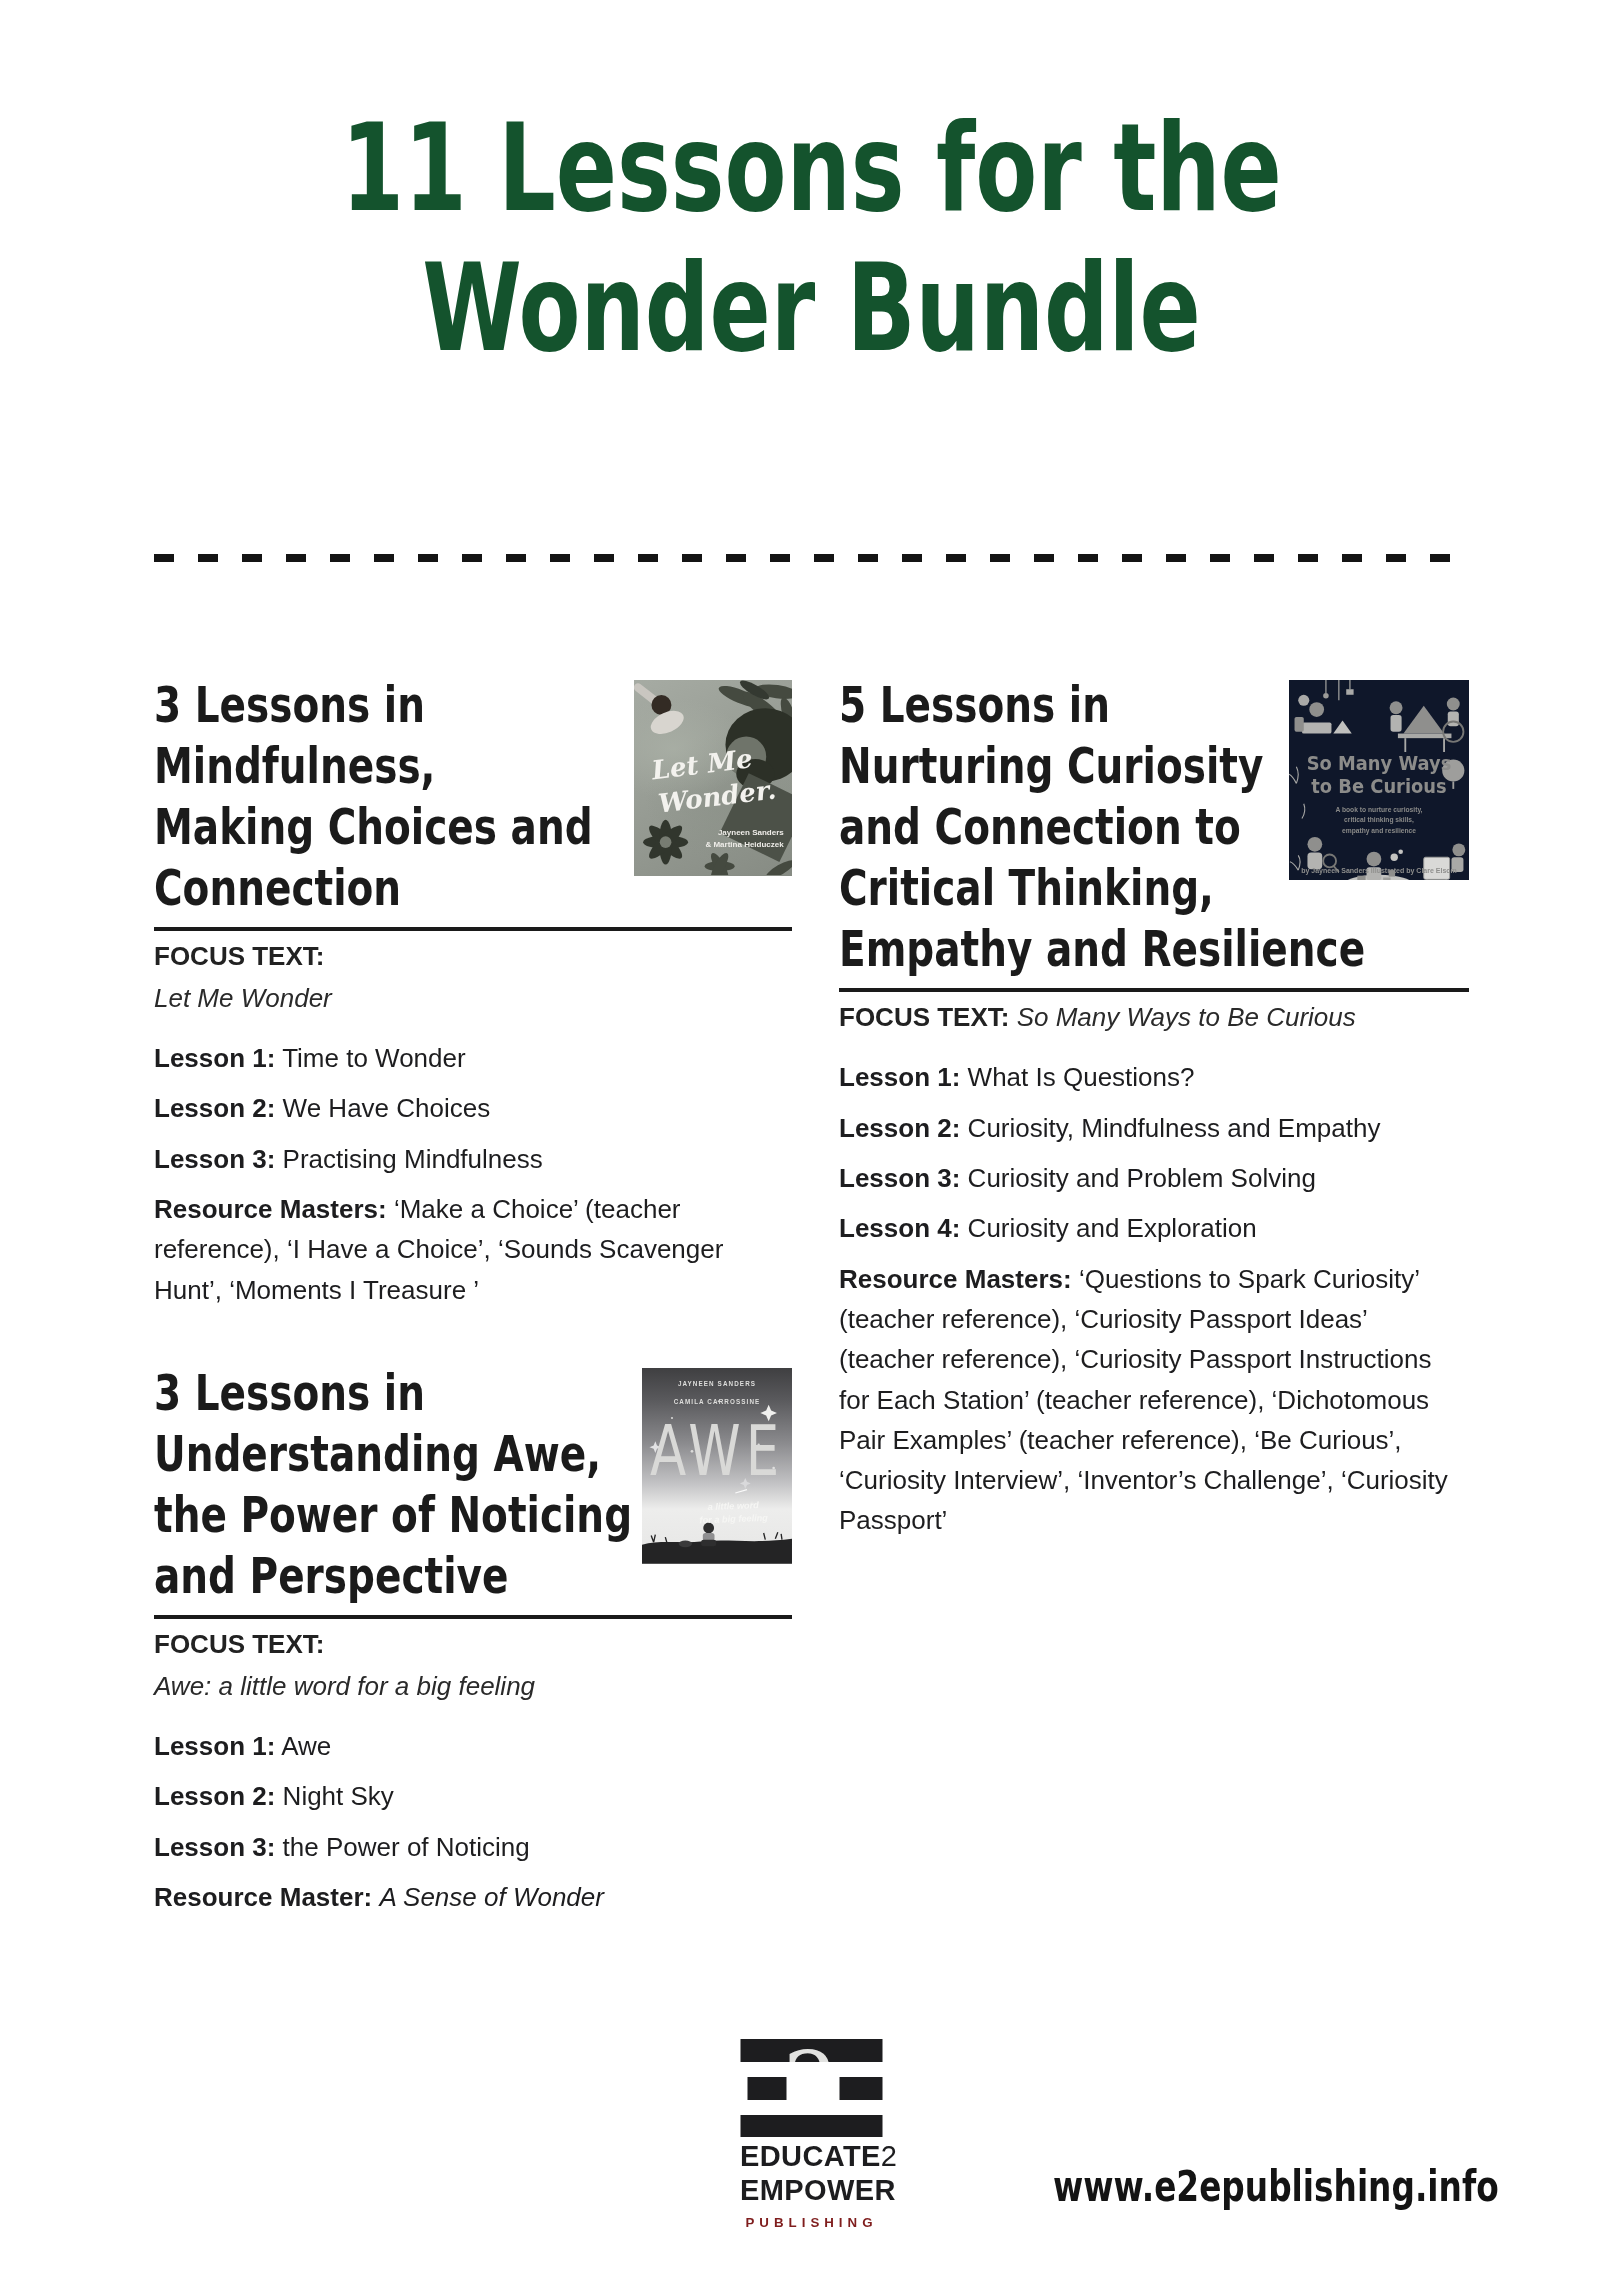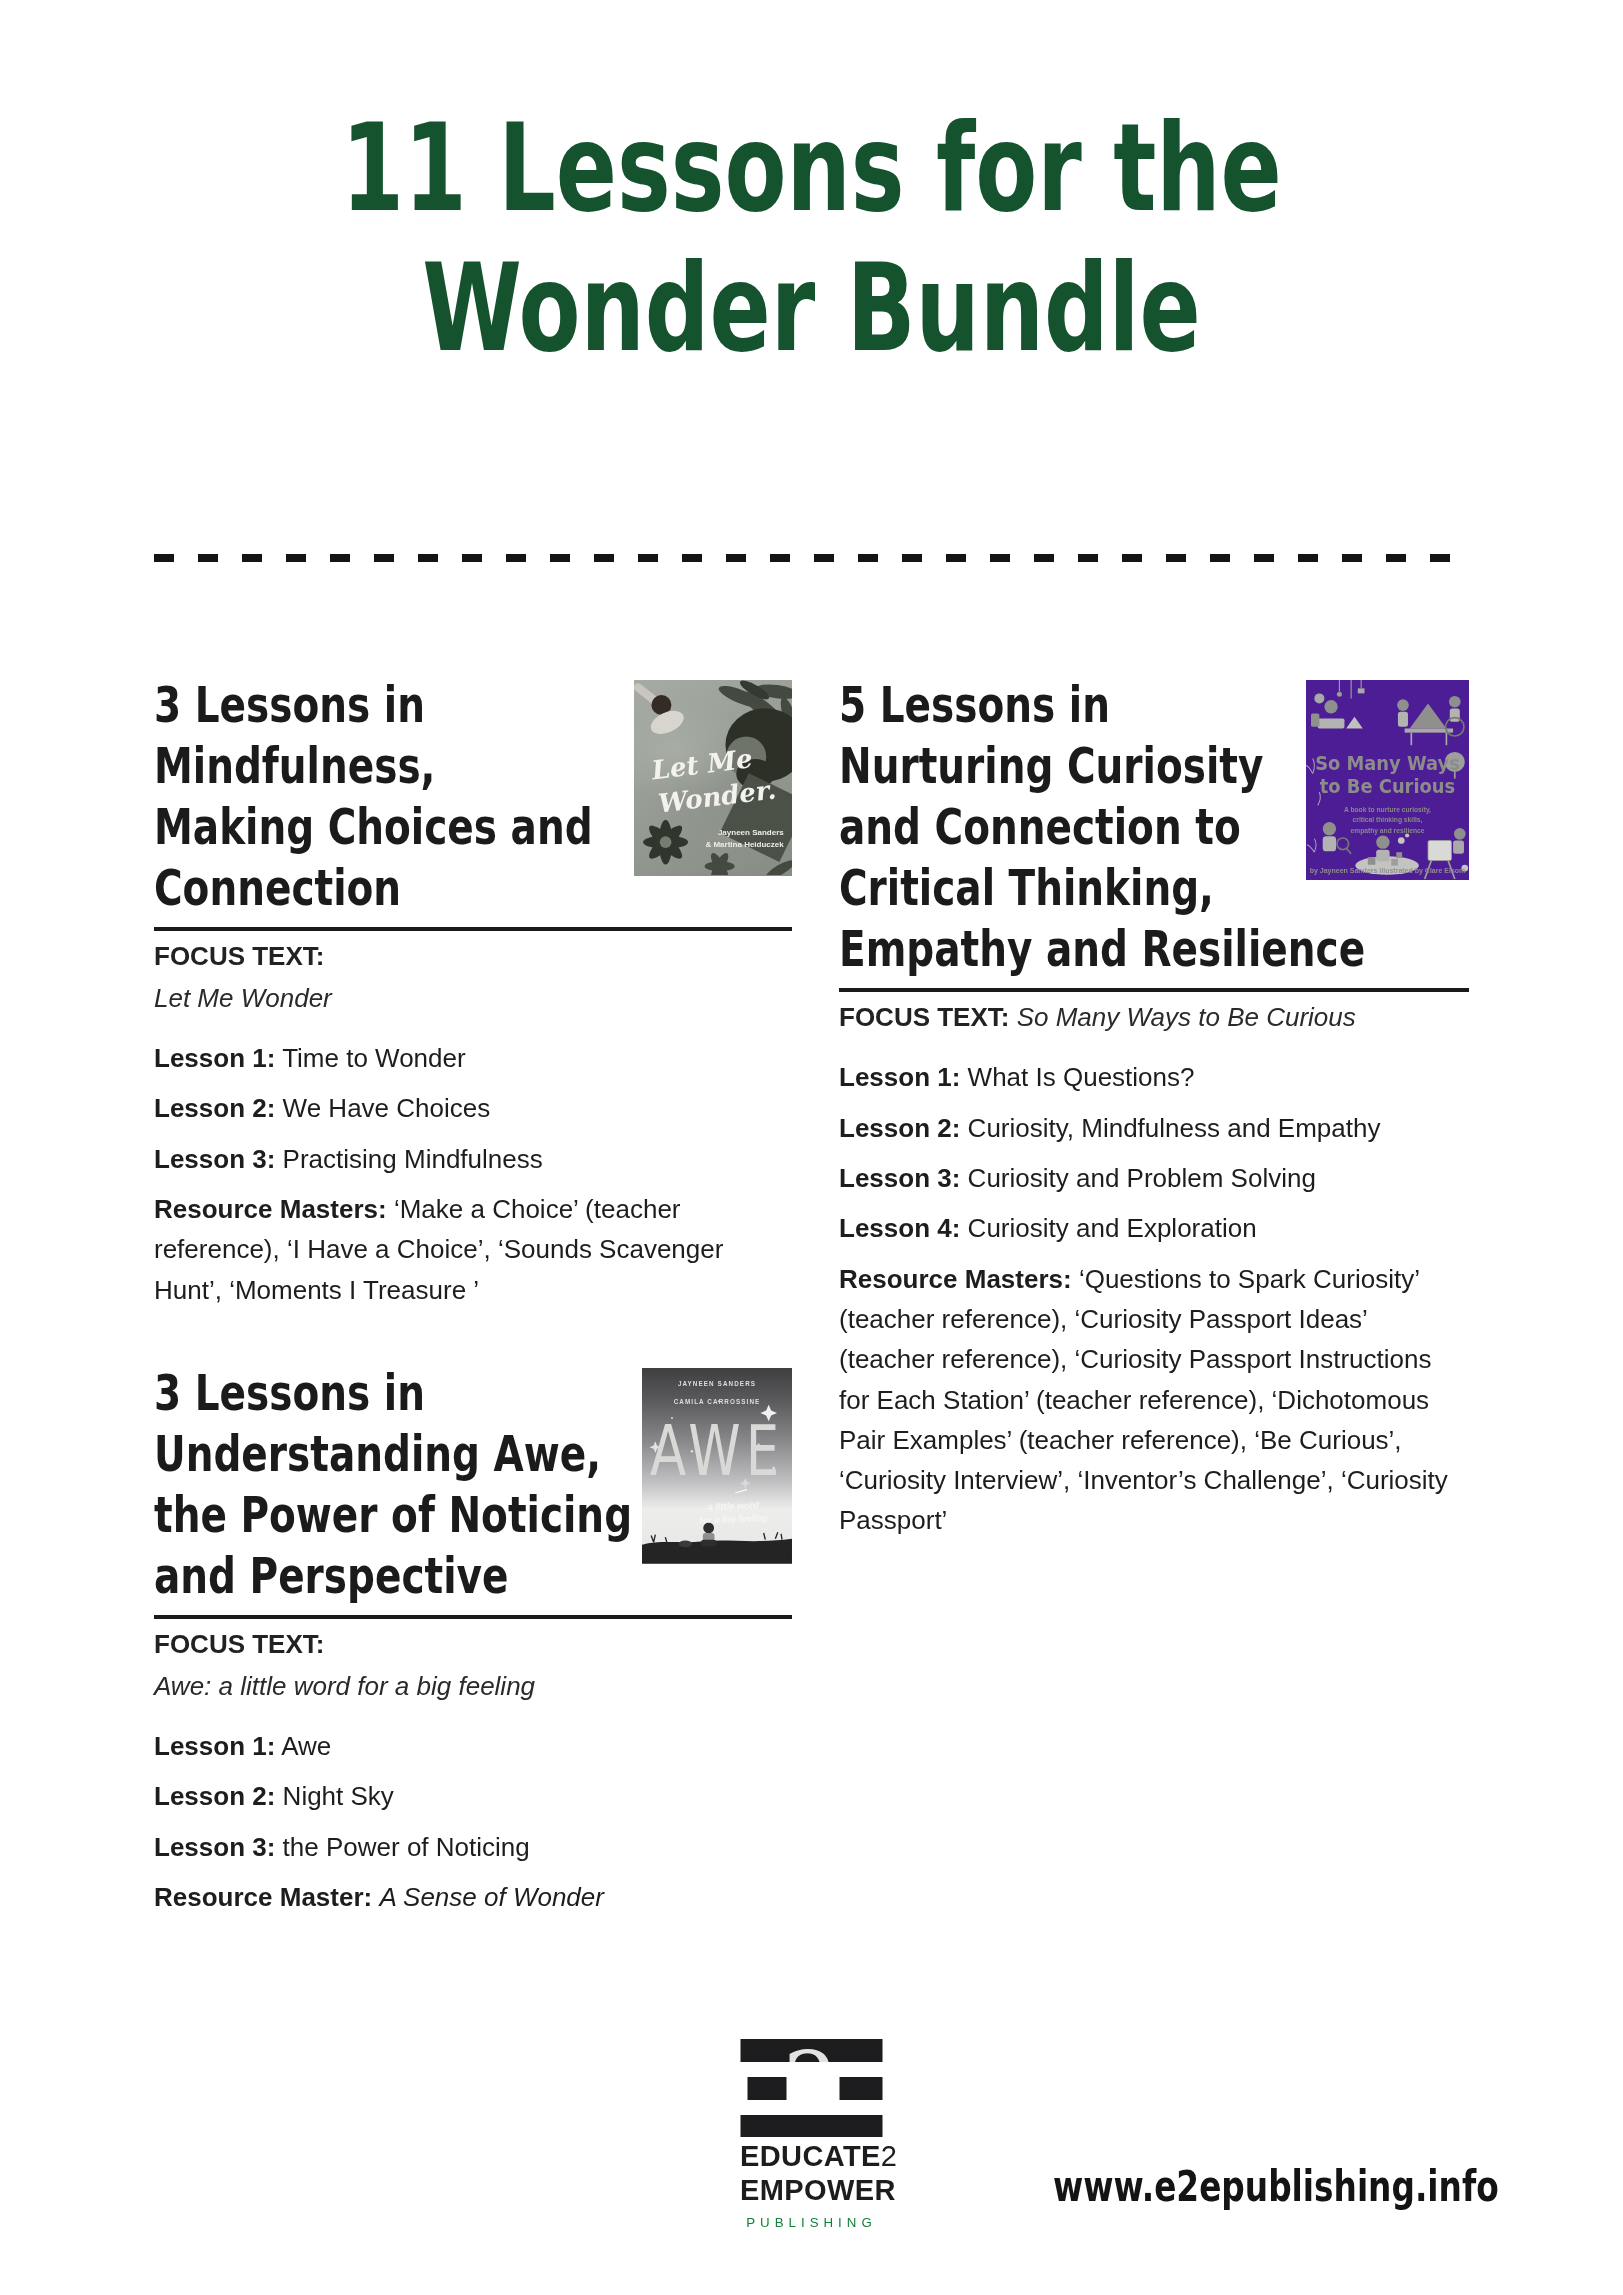--- a/index.html
+++ b/index.html
@@ -56,21 +56,21 @@
       linear-gradient(150deg,#a6aba3,#868b83);
   }
   .c1-title { position:absolute; left:0; width:100%; text-align:center;
     font-family:"DejaVu Serif", serif; font-style:italic; font-weight:700;
     font-size:26px; color:#f3f2ee; transform:rotate(-7deg); }
   .c1-line1 { top:68px; padding-right:22px; }
   .c1-line2 { top:102px; padding-left:8.3px; }
   .c1-authors { position:absolute; right:8.3px; top:147px; text-align:right;
     font-size:8px; font-weight:700; color:#efede9; line-height:1.55; }
 
-  .cover-smw { width:163px; height:200px; background:#4c1d95; }
+  .cover-smw { width:180px; height:200px; background:#0f172a; }
   .c2-title { position:absolute; left:0; width:100%; text-align:center;
     font-family:"DejaVu Sans", sans-serif; font-weight:800; font-size:19px;
     color:#8c8c8a; transform:scaleX(0.94); transform-origin:center top; }
   .c2-t1 { top:72px; } .c2-t2 { top:95px; }
   .c2-sub { position:absolute; top:125px; left:0; width:100%; text-align:center;
     font-size:6.7px; font-weight:700; color:#8a8a88; line-height:1.55; }
   .c2-byline { position:absolute; top:187px; left:0; width:100%; text-align:center;
     font-size:7px; font-weight:700; color:#8f8f8d; }
 
   .cover-awe { width:150px; height:196px;
@@ -94,22 +94,22 @@
   .bar-midl { left:7.5px; width:39px; top:38px; height:22.5px; }
   .bar-midr { right:0; width:43px; top:38px; height:22.5px; }
   .bar-bot { left:0; right:0; bottom:0; height:22.5px; }
   .logo-two { position:absolute; left:0; right:0; top:3.3px; text-align:center;
     font-family:"DejaVu Serif", serif; font-weight:400; font-size:87px; line-height:87px;
     color:#ffffff; mix-blend-mode:difference; }
   .brand-line { font-family:"Liberation Sans", sans-serif; font-weight:700;
     font-size:29px; line-height:1.0; letter-spacing:0.4px; color:#1d1d1f; margin-top:5px; }
   .brand-line:first-of-type { margin-top:13.3px; }
   .brand-num { font-weight:400; }
-  .brand-sub { margin-top:10px; text-align:center; font-size:13.3px; font-weight:400;
-    letter-spacing:5px; color:#15803d; }
+  .brand-sub { margin-top:10px; text-align:center; font-size:13.3px; font-weight:700;
+    letter-spacing:5px; color:#7f1d1d; }
   .website { position:absolute; left:1053px; top:2162px;
     font-family:"DejaVu Sans", sans-serif; font-weight:800; font-size:42px;
     color:#141414; transform:scaleX(0.78); transform-origin:left top; white-space:nowrap; }
 </style>
 </head>
 <body>
 
 <header class="page-title">
   <div class="tline">11 Lessons for the</div>
   <div class="tline">Wonder Bundle</div>

